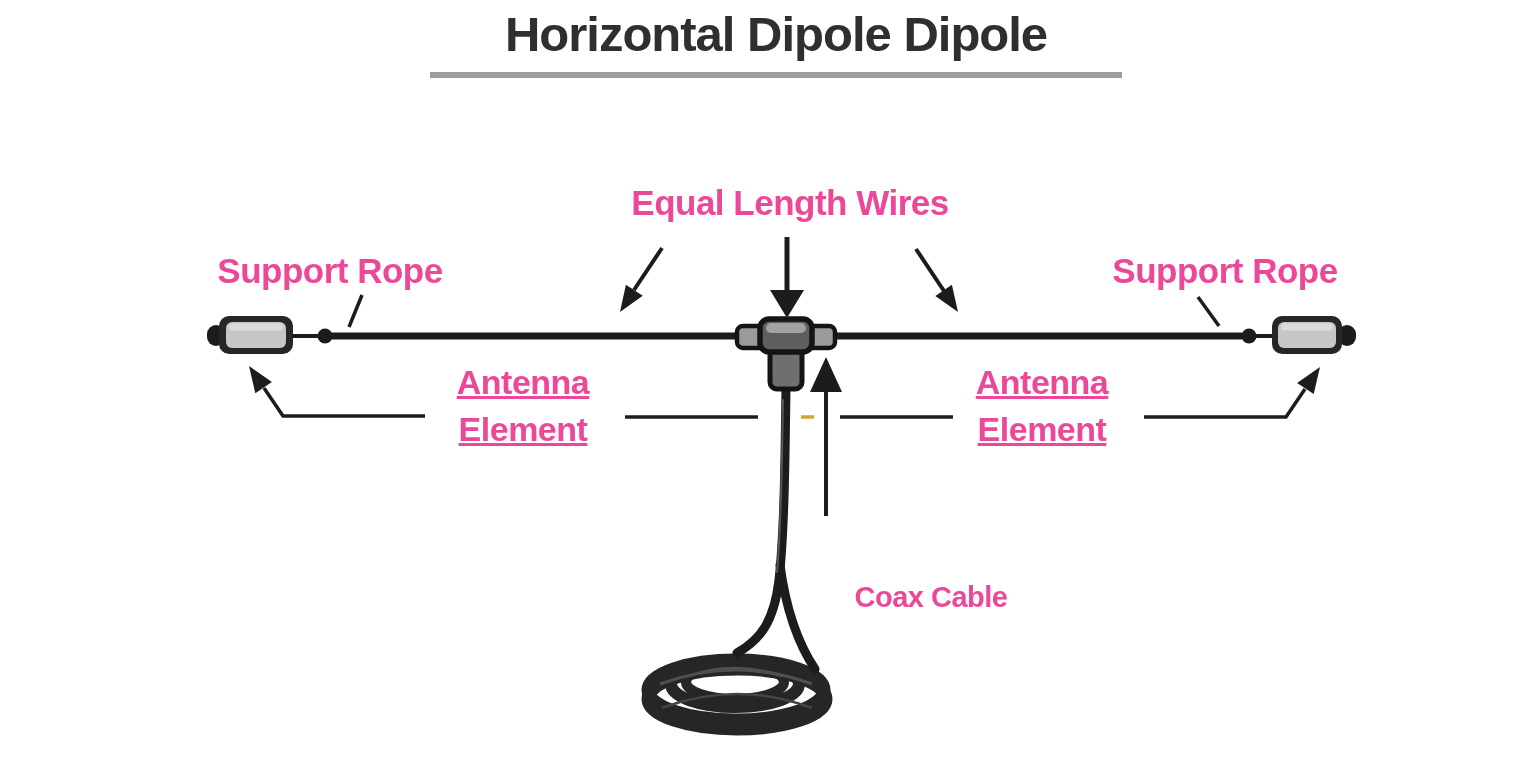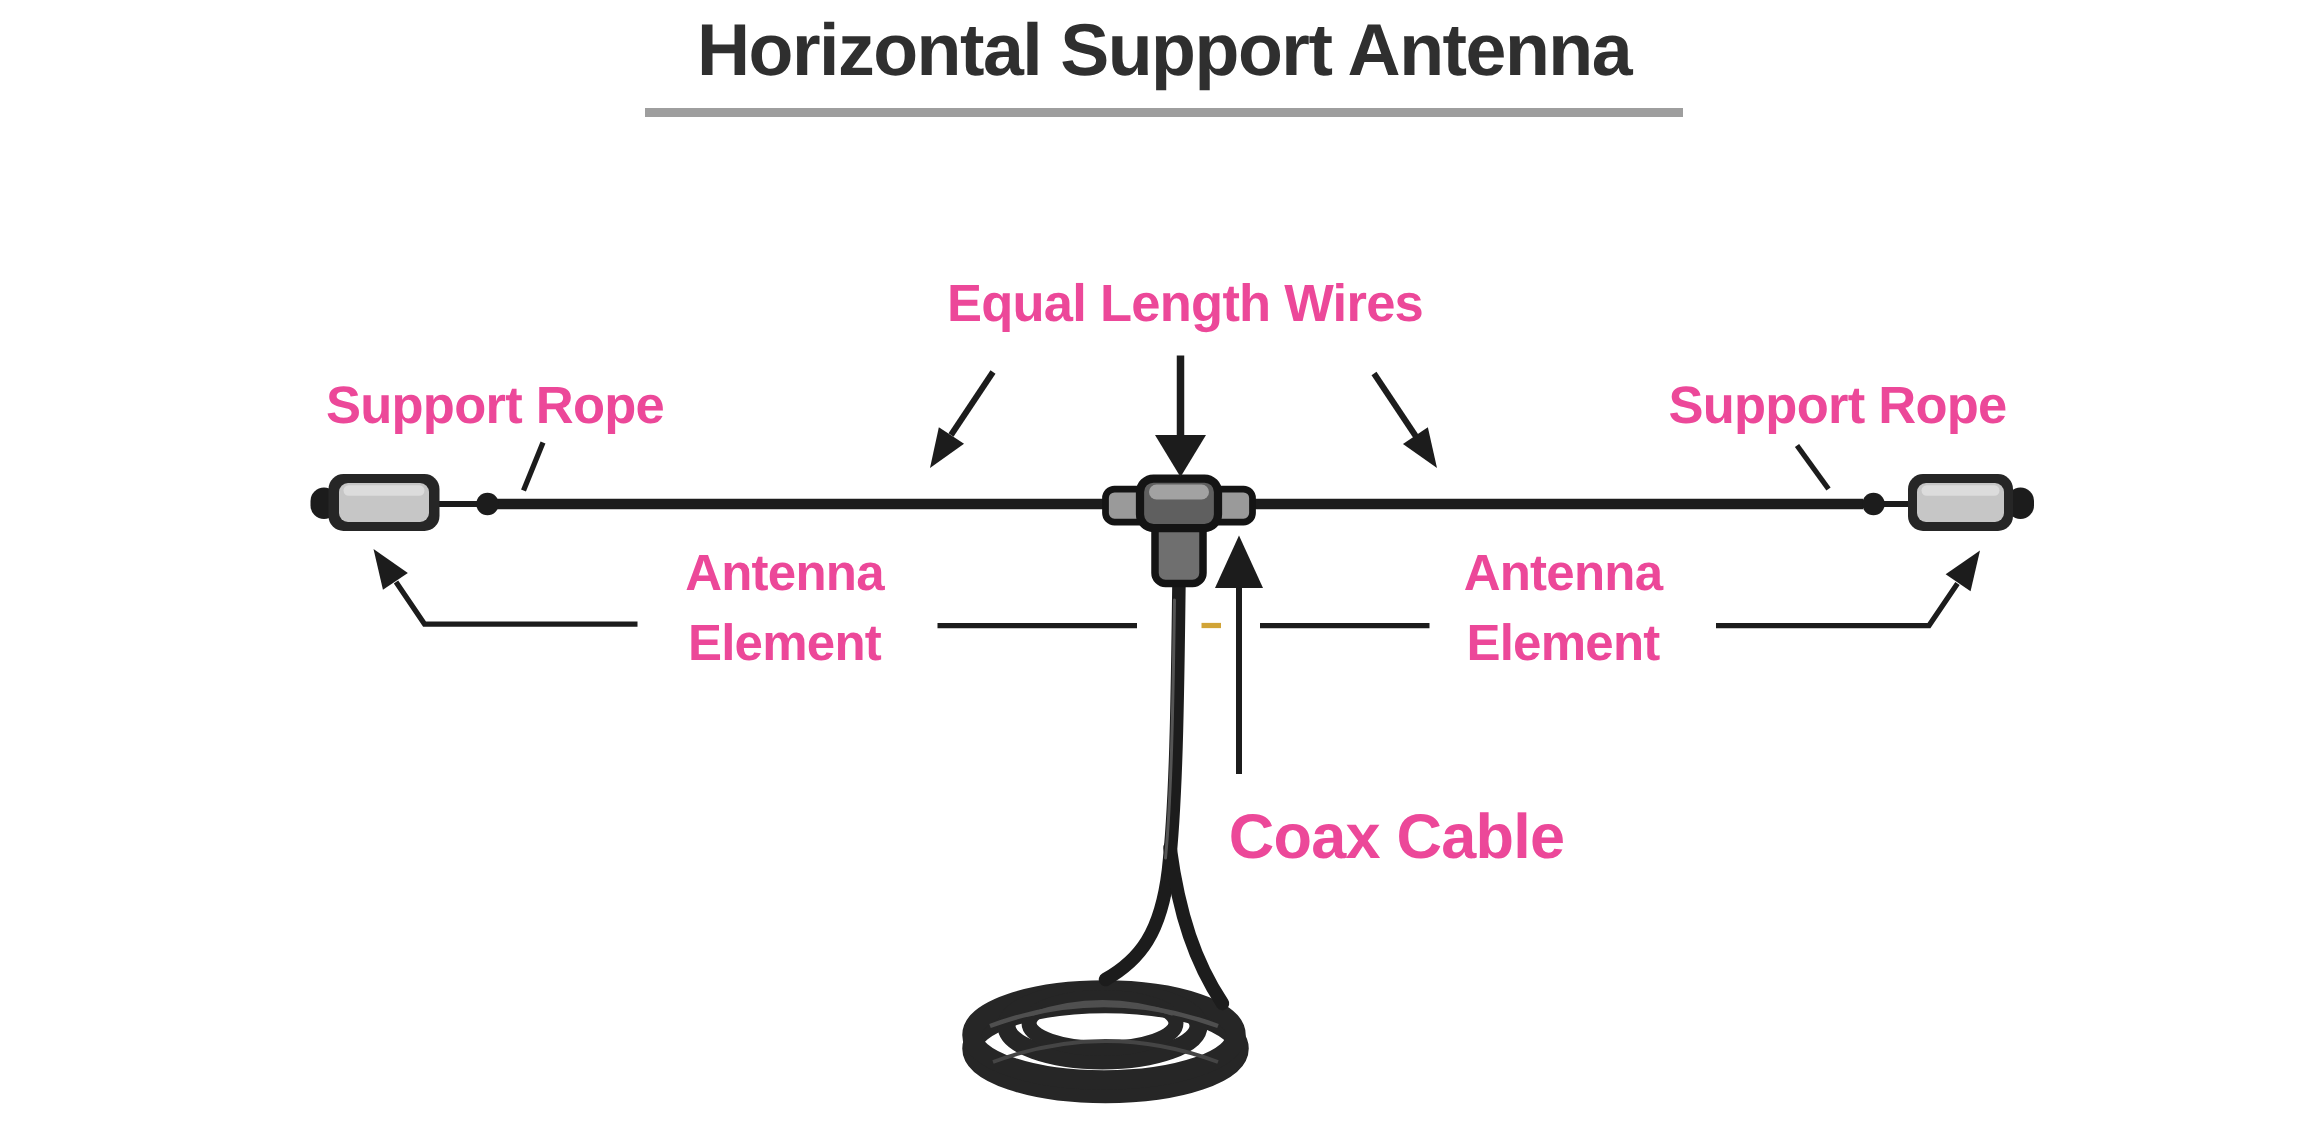--- a/index.html
+++ b/index.html
@@ -21,29 +21,29 @@
     letter-spacing:-0.5px;
   }
   .lbl-title{font-size:49px;color:#2f2f2f;letter-spacing:-1px;}
   .title-underline{
     position:absolute;
     left:430px;top:72px;
     width:692px;height:6px;
     background:#9e9e9e;
   }
   .lbl-mid{font-size:35px;}
-  .lbl-two{font-size:34px;line-height:47px;}
-  .lbl-coax{font-size:42px;}
+  .lbl-two{font-size:34px;line-height:47px;text-decoration:underline;}
+  .lbl-coax{font-size:29px;margin-top:47px;}
 </style>
 </head>
 <body>
 
 <div id="canvas">
 
-  <div class="lbl lbl-title" style="left:776px;top:6px;">Horizontal Support Antenna</div>
+  <div class="lbl lbl-title" style="left:776px;top:6px;">Horizontal Dipole Dipole</div>
   <div class="title-underline"></div>
 
   <svg id="diagram-svg" viewBox="0 0 1536 759">
 
     <g>
       <ellipse cx="737" cy="699" rx="89" ry="30" fill="none" stroke="#262626" stroke-width="13"></ellipse>
       <ellipse cx="736" cy="690" rx="88" ry="30" fill="none" stroke="#262626" stroke-width="13"></ellipse>
       <ellipse cx="735" cy="684" rx="64" ry="23" fill="none" stroke="#262626" stroke-width="12"></ellipse>
       <ellipse cx="735" cy="682" rx="49" ry="17" fill="none" stroke="#262626" stroke-width="10"></ellipse>
       <path d="M 660,684 Q 736,656 812,684" fill="none" stroke="#4f4f4f" stroke-width="3"></path>

